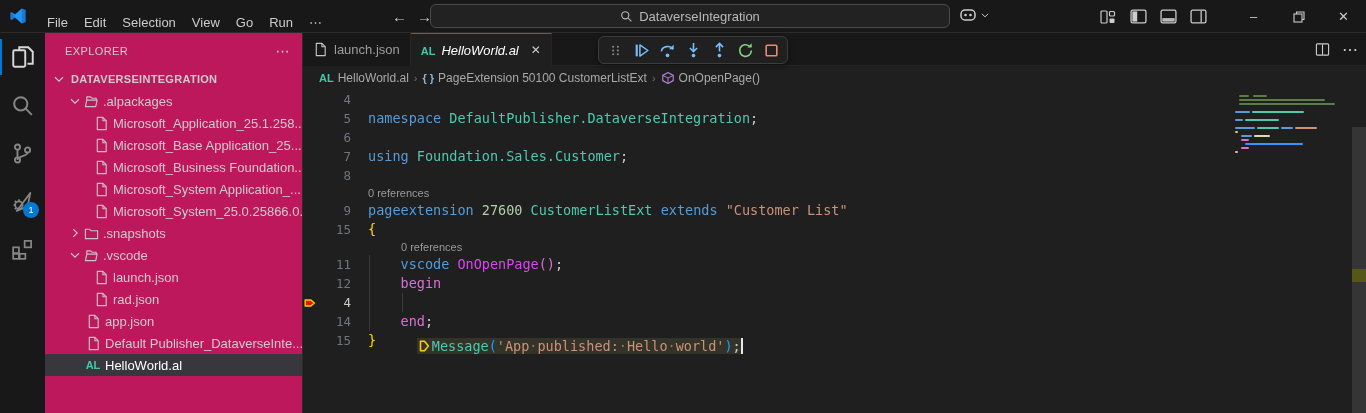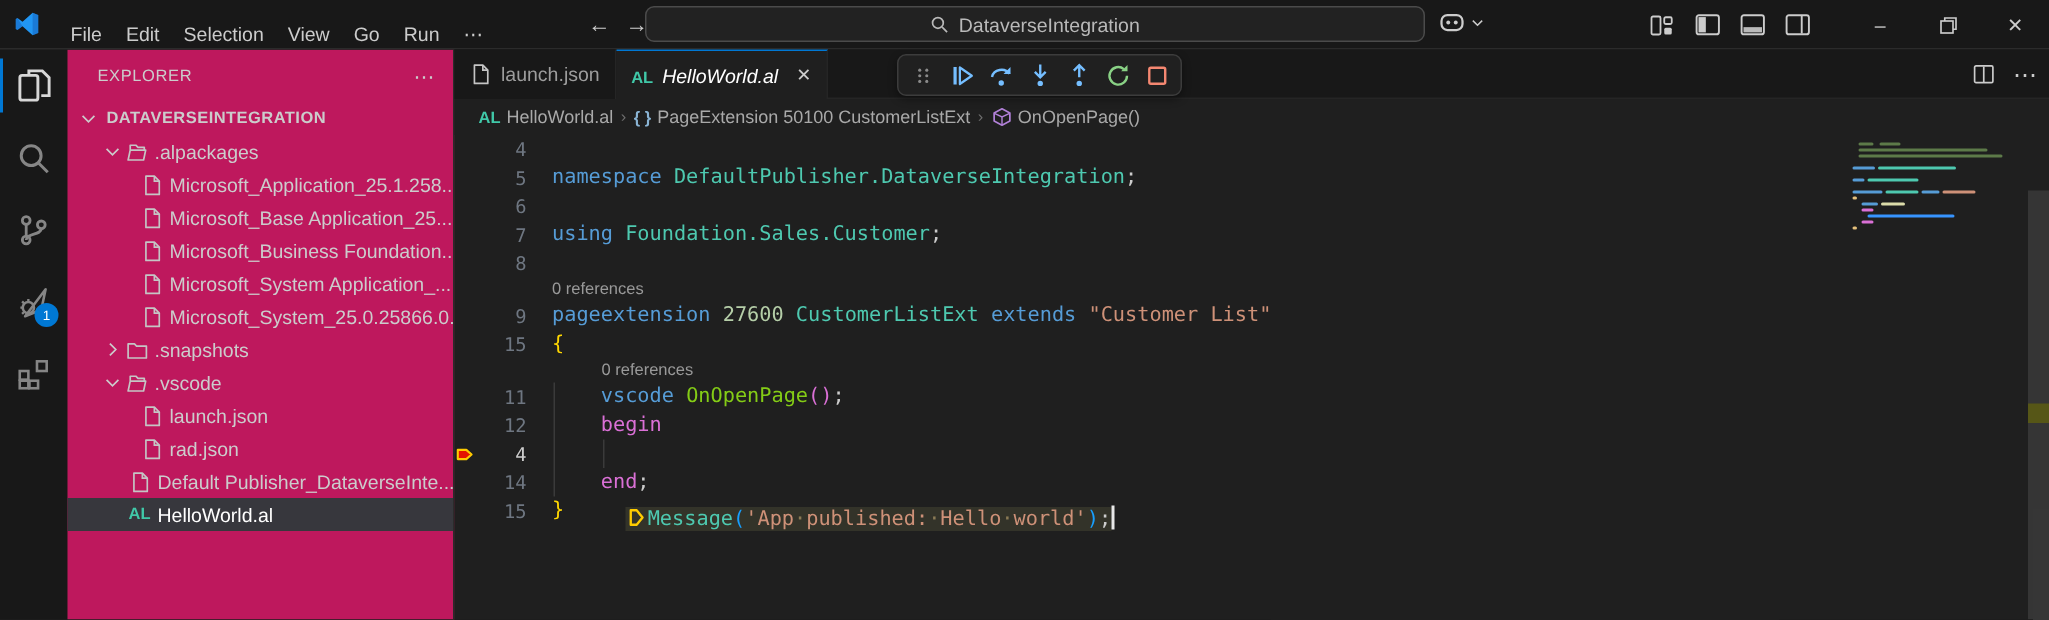--- a/index.html
+++ b/index.html
@@ -76,21 +76,21 @@
     font-family:"DejaVu Sans Mono","Liberation Mono",monospace; font-size:13.5px; }
   .code-line { position:relative; height:19px; line-height:19px; display:flex; white-space:pre; }
   .code-line .gutter { width:14px; min-width:14px; display:flex; align-items:center; justify-content:center; }
   .code-line .lnum { width:34px; min-width:34px; text-align:right; color:#6e7681; font-size:12.5px; }
   .code-line .content { margin-left:17px; flex:1; }
   .code-line.hl .lnum { color:#cccccc; }
   .code-line.hl .content { background:#4a491d;margin-top:44px; }
   .lens-line { height:16px; line-height:16px; font-size:11px; color:#999999;
     padding-left:65px; font-family:"Liberation Sans",sans-serif; cursor:pointer; }
   .tk-kw{color:#569cd6}.tk-type{color:#4ec9b0}.tk-num{color:#b5cea8}.tk-str{color:#ce9178}
-  .tk-fn{color:#84cc16}.tk-ctrl{color:#da70d6}.tk-b1{color:#ffd700}.tk-b2{color:#da70d6}
+  .tk-fn{color:#d946ef}.tk-ctrl{color:#da70d6}.tk-b1{color:#ffd700}.tk-b2{color:#da70d6}
   .tk-b3{color:#179fff}.tk-fg{color:#cccccc}.tk-ws{color:#8a7a55}
   .stmt { background:rgba(235,235,140,0.10); }
   .cursor { display:inline-block; width:2px; height:16px; background:#e8e8e8; vertical-align:-3px; }
   .inline-icon { display:inline-block; width:15px; vertical-align:-2px; }
   .indent-guide { position:absolute; width:1px; background:#3a3a3a; }
 
   
   .minimap { position:absolute; right:14px; top:3px; width:119px; height:200px; }
   .mm-seg { position:absolute; height:2px; border-radius:1px; }
   .ruler { position:absolute; right:0; top:0; width:14px; bottom:0; }
@@ -330,20 +330,29 @@
           </span>
           <span class="tree-label">rad.json</span>
         </div>
         <div class="tree-row" style="padding-left: 40px;">
           <span class="tw">
             <svg width="15" height="15" viewBox="0 0 16 16">
               <path d="M3.5 1.5h6l3.5 3.5v9.5h-9.5z" fill="none" stroke="#c5c5c5" stroke-width="1.2" stroke-linejoin="round"></path>
               <path d="M9.5 1.5V5H13" fill="none" stroke="#c5c5c5" stroke-width="1.2"></path>
             </svg>
           </span>
+          <span class="tree-label">app.json</span>
+        </div>
+        <div class="tree-row" style="padding-left: 40px;">
+          <span class="tw">
+            <svg width="15" height="15" viewBox="0 0 16 16">
+              <path d="M3.5 1.5h6l3.5 3.5v9.5h-9.5z" fill="none" stroke="#c5c5c5" stroke-width="1.2" stroke-linejoin="round"></path>
+              <path d="M9.5 1.5V5H13" fill="none" stroke="#c5c5c5" stroke-width="1.2"></path>
+            </svg>
+          </span>
           <span class="tree-label">Default Publisher_DataverseInte...</span>
         </div>
         <div class="tree-row selected" style="padding-left: 40px;">
           <span class="tw">
             <span class="al-badge" style="color:#40c8a8">AL</span>
           </span>
           <span class="tree-label">HelloWorld.al</span>
         </div>
       </div>
   </div>

